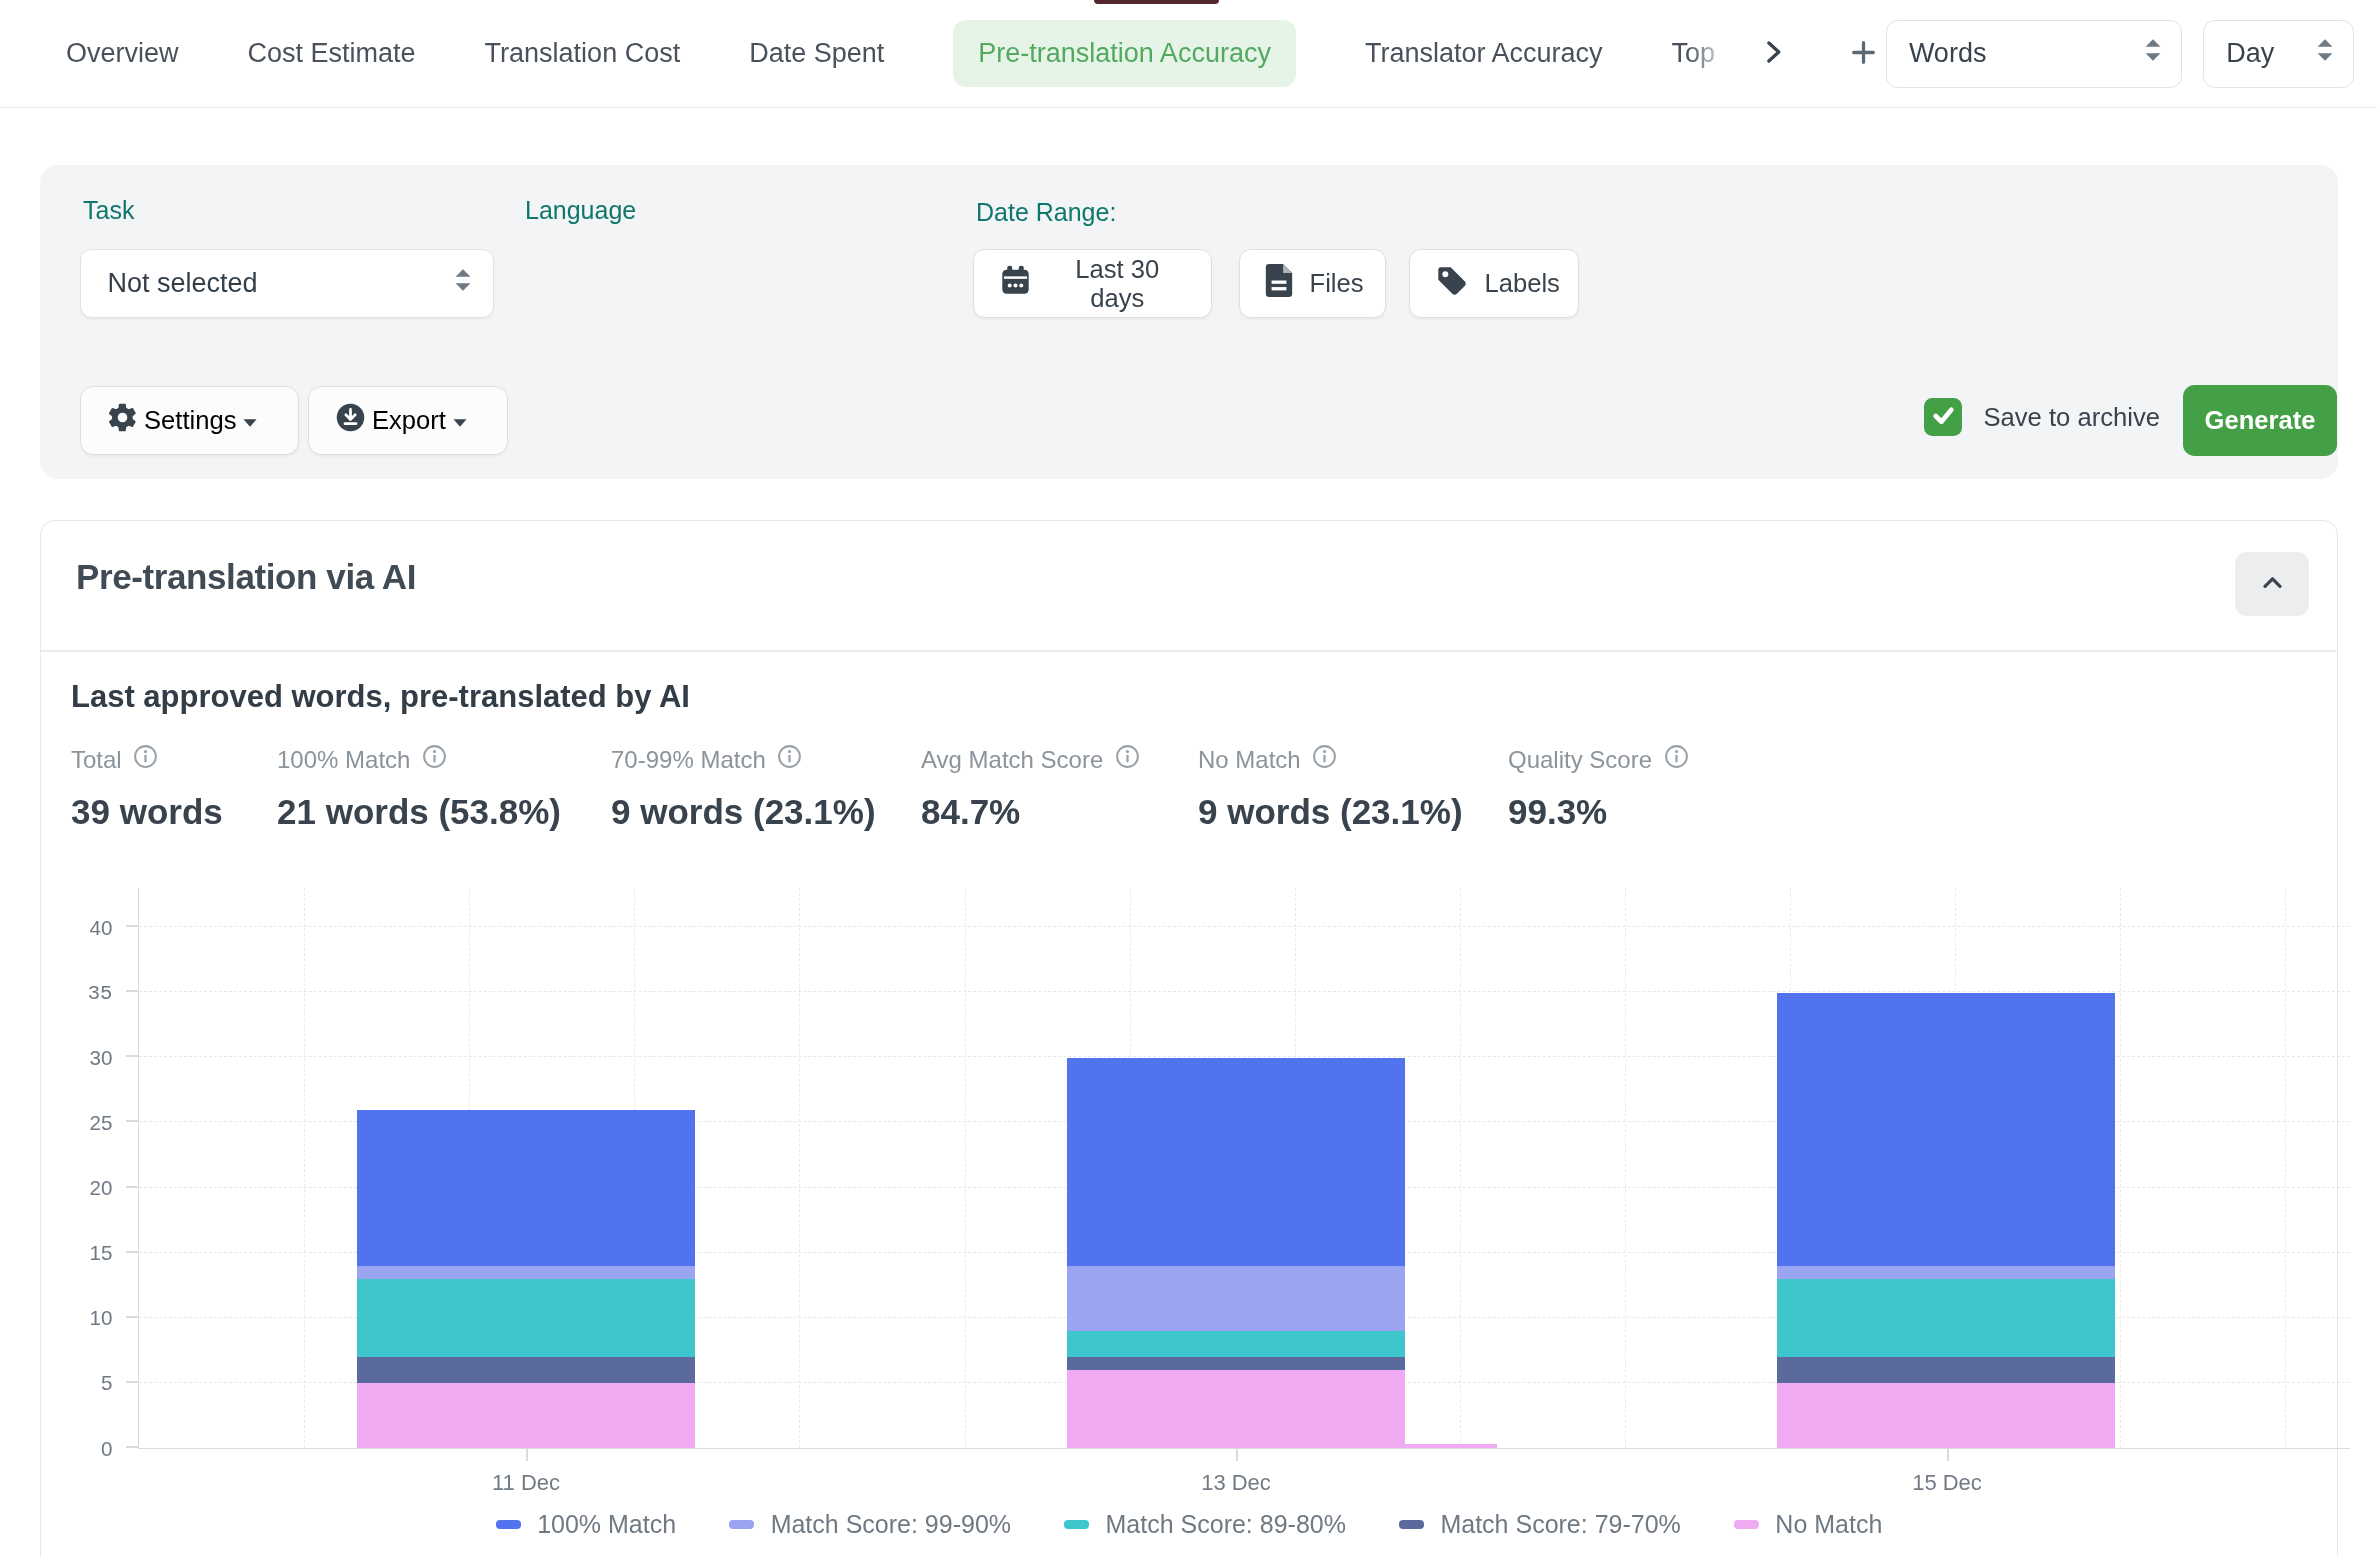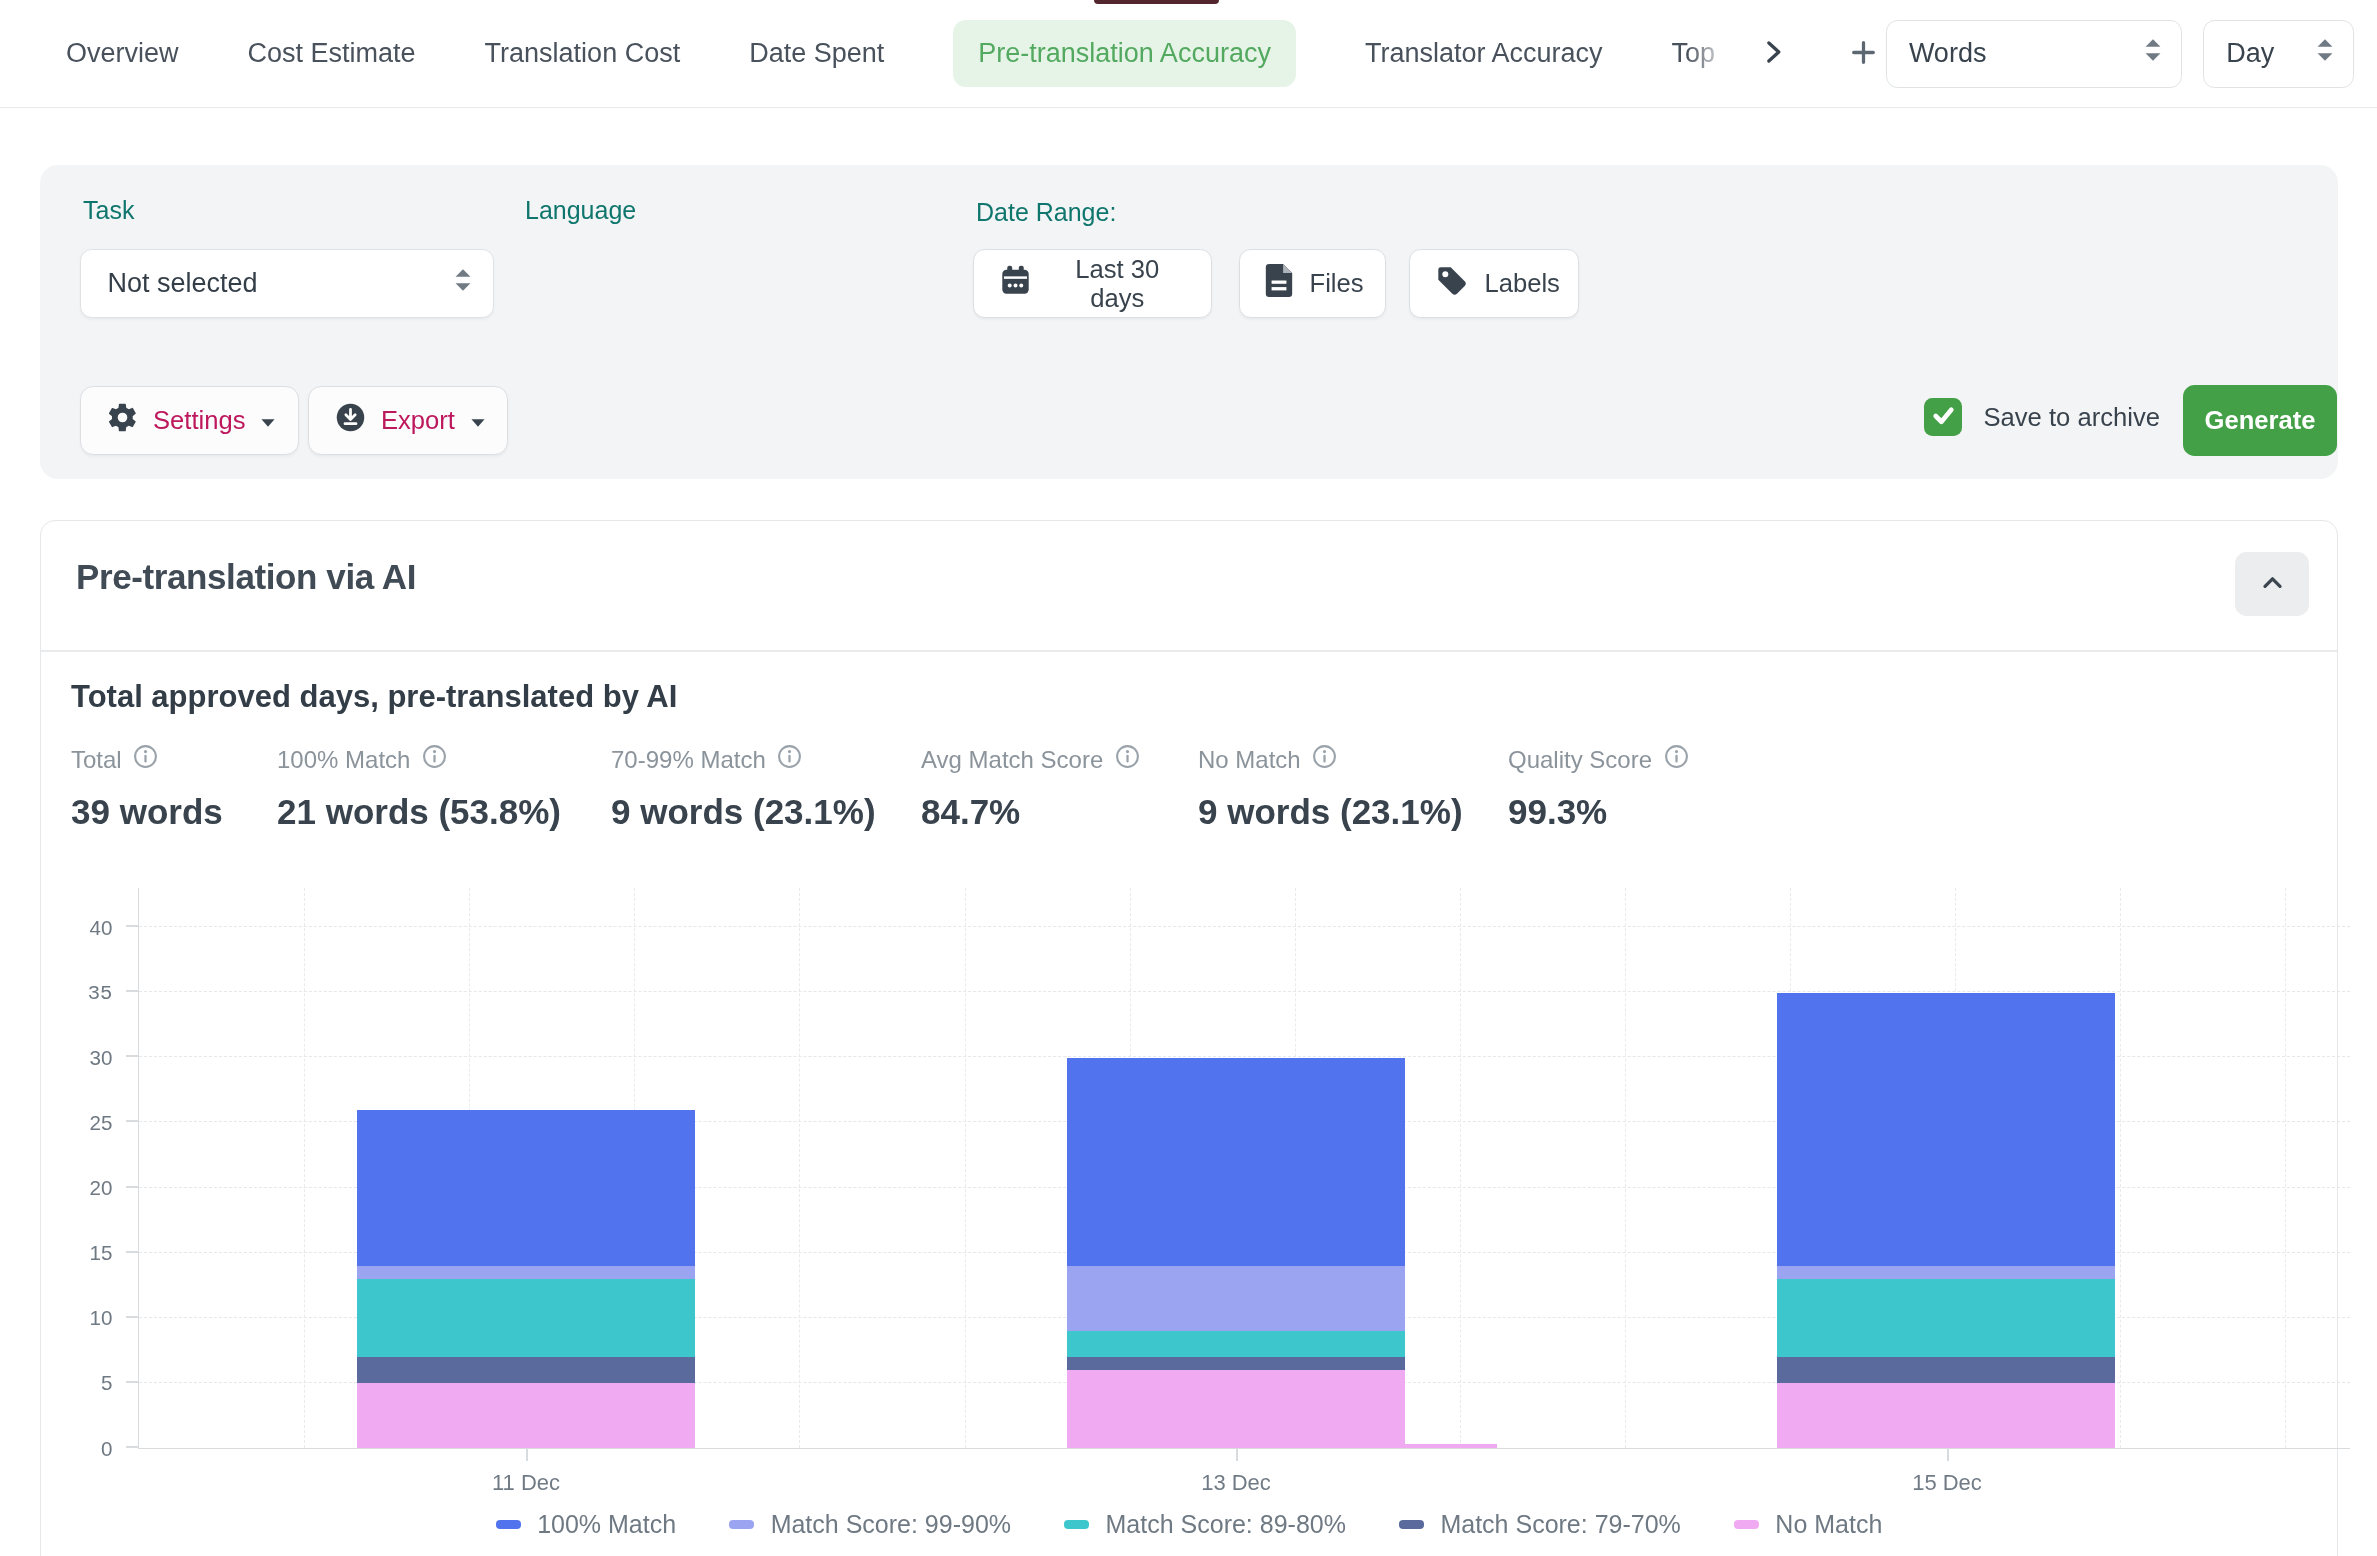--- a/index.html
+++ b/index.html
@@ -30,21 +30,21 @@
   
   .filter-panel{position:absolute;left:40px;top:165px;width:2298px;height:314px;background:#f3f4f5;border-radius:18px}
   .f-label{position:absolute;font-size:25px;color:#0f766e}
   .f-select{position:absolute;top:84px;height:69px;background:#fff;border:1.7px solid #dfe2e5;border-radius:11.6px;
     display:flex;align-items:center;justify-content:space-between;padding:0 20px 0 26.4px;font-size:27px;color:#343e48;
     box-shadow:0 1.7px 2.5px rgba(20,28,36,.04)}
   .f-btn{position:absolute;top:84px;height:69px;background:#fff;border:1.7px solid #dcdfe2;border-radius:11.6px;
     display:flex;align-items:center;gap:16.5px;padding:0 25px;font-size:25.6px;color:#39434d;
     box-shadow:0 1.7px 2.5px rgba(20,28,36,.04)}
   .f-btn2{position:absolute;top:221px;height:69px;background:#fcfcfd;border:1.7px solid #dcdfe2;border-radius:13.2px;
-    display:flex;align-items:center;gap:14px;padding:0 25px;font-size:25.6px;color:#be185d;
+    display:flex;align-items:center;gap:5px;padding:0 25px;font-size:25.6px;color:#000000;
     box-shadow:0 1.7px 2.5px rgba(20,28,36,.04)}
   .archive-wrap{position:absolute;left:1884px;top:233px;display:flex;align-items:center;gap:21.5px}
   .checkbox{width:38px;height:38px;border-radius:8.3px;background:#43a047;display:flex;align-items:center;justify-content:center}
   .archive-label{font-size:25.6px;color:#39434d}
   .generate-btn{position:absolute;left:2143px;top:220px;width:154px;height:71px;border:none;border-radius:11.6px;
     background:#43a047;color:#fff;font-size:25.6px;font-weight:700;font-family:inherit}
 
   
   .card{position:absolute;left:40px;top:520px;width:2298px;height:1238px;background:#fff;
     border:1.7px solid #e5e7e9;border-radius:15px}
@@ -226,21 +226,21 @@
   <div class="card-title">Pre-translation via AI</div>
   <button class="collapse-btn">
     <span>
       <svg width="25" height="20" viewBox="0 0 30 24">
           <polyline points="6,16 15,7 24,16" fill="none" stroke="#3c4650" stroke-width="4" stroke-linecap="round" stroke-linejoin="round"></polyline>
         </svg>
     </span>
   </button>
   <div class="card-divider"></div>
 
-  <div class="section-heading">Total approved days, pre-translated by AI</div>
+  <div class="section-heading">Last approved words, pre-translated by AI</div>
 
   <div class="stats">
       <div class="stat">
         <div class="stat-label">
           <span>Total</span>
           <span><svg width="25" height="25" viewBox="0 0 24 24">
               <circle cx="12" cy="12" r="10" fill="none" stroke="#9aa2aa" stroke-width="2"></circle>
               <circle cx="12" cy="7.3" r="1.5" fill="#9aa2aa"></circle>
               <rect x="10.9" y="10.2" width="2.2" height="7.6" rx="1.1" fill="#9aa2aa"></rect>
             </svg></span>

